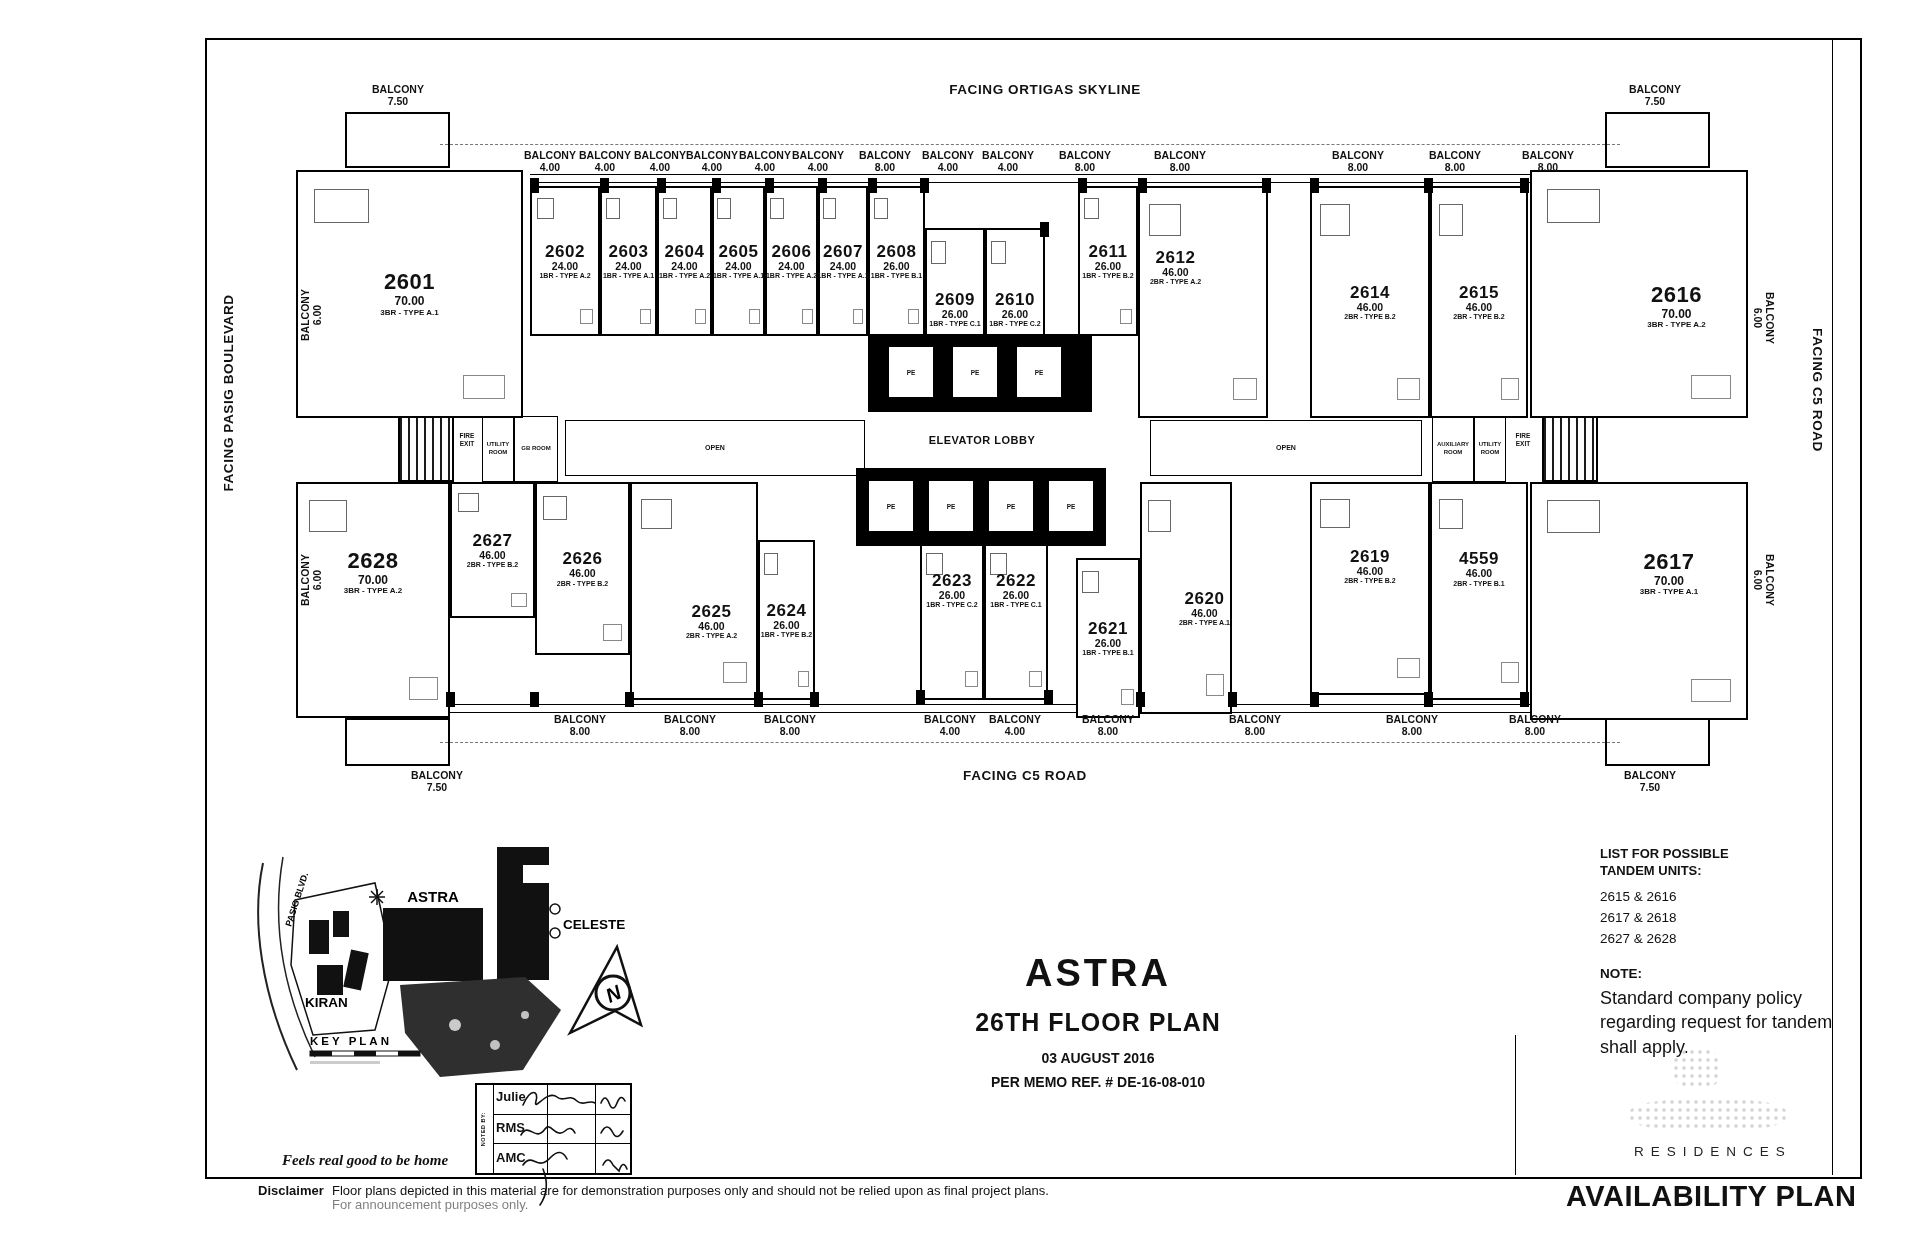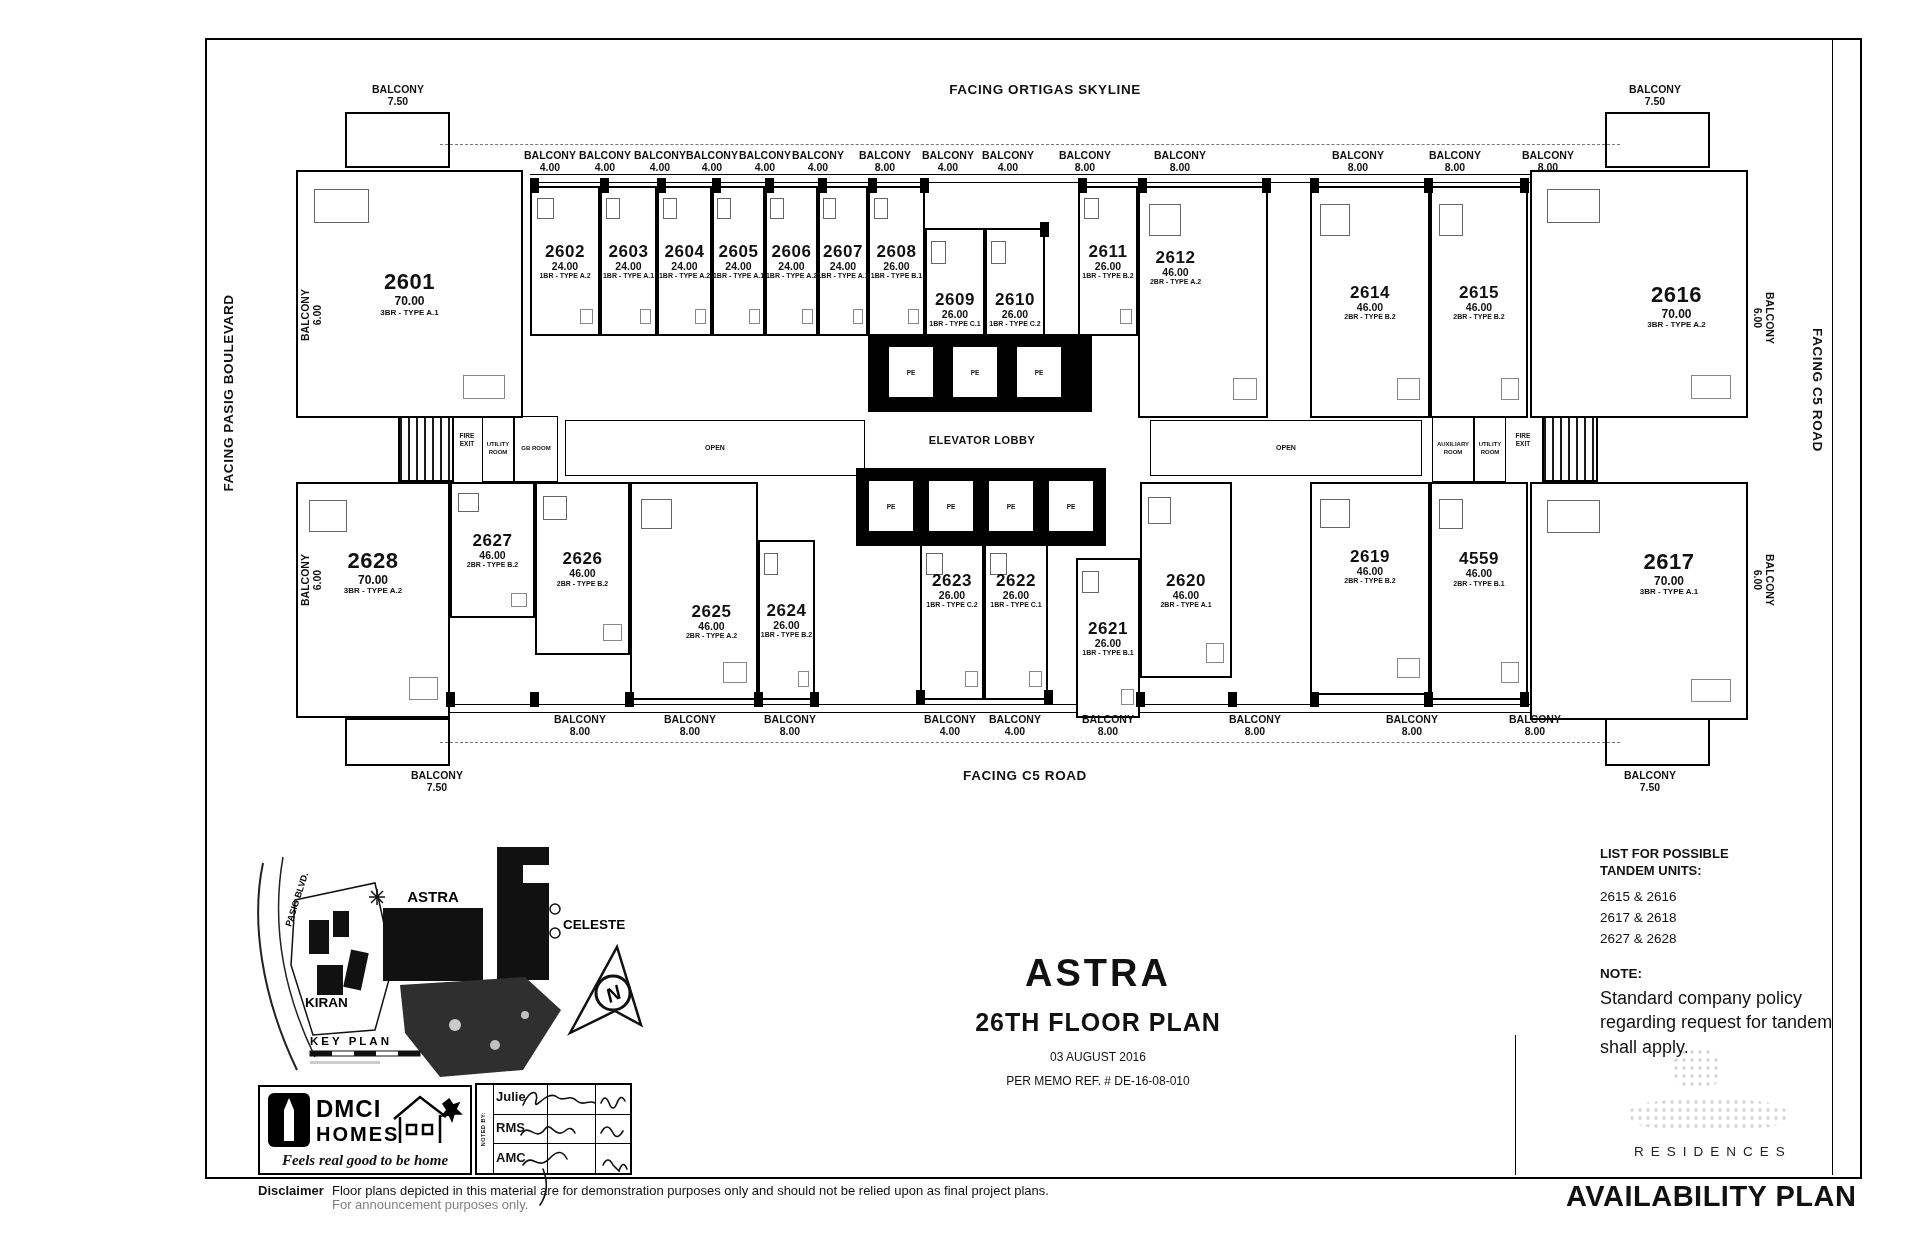--- a/index.html
+++ b/index.html
@@ -34,21 +34,21 @@
   .stair{position:absolute;border:2px solid #000;box-sizing:border-box;
          background:repeating-linear-gradient(90deg,#1a1a1a 0 2px,#fff 2px 8px);}
   .ev{position:absolute;background:#000;}
   .evcell{position:absolute;background:#fff;border:1.5px solid #000;display:flex;align-items:center;justify-content:center;
           font-size:6.5px;font-weight:700;box-sizing:border-box;}
   .evlobby{position:absolute;transform:translateX(-50%);font-size:11px;font-weight:700;letter-spacing:.5px;white-space:nowrap;}
   .col{position:absolute;width:9px;height:15px;background:#000;}
   .tb{position:absolute;transform:translateX(-50%);text-align:center;white-space:nowrap;}
   .t1{font-size:38px;font-weight:700;letter-spacing:3px;}
   .t2{font-size:25px;font-weight:700;letter-spacing:1px;}
-  .t3{font-size:12px;font-weight:400;text-align:right;}
+  .t3{font-size:14px;font-weight:700;text-align:right;}
   .tandem-h{position:absolute;width:150px;font-size:13px;font-weight:700;line-height:1.3;}
   .tandem-p{position:absolute;font-size:13.5px;line-height:1.6;}
   .note-h{position:absolute;font-size:13.5px;font-weight:700;}
   .note-b{position:absolute;width:245px;font-size:18px;line-height:1.35;}
   .dmcibox{position:absolute;left:258px;top:1085px;width:214px;height:90px;border:2px solid #000;box-sizing:border-box;}
   .tagline{position:absolute;left:262px;top:1152px;width:206px;text-align:center;
            font-family:"Liberation Serif","DejaVu Serif",serif;font-style:italic;font-weight:700;font-size:15px;}
   .sigtable{position:absolute;left:475px;top:1083px;width:157px;height:92px;border:2px solid #000;box-sizing:border-box;}
   .sigl{position:absolute;font-size:13px;font-weight:700;}
   .notedby{position:absolute;font-size:5.5px;font-weight:700;letter-spacing:.5px;transform:translate(-50%,-50%) rotate(-90deg);white-space:nowrap;}
@@ -332,21 +332,21 @@
         <div class="utype">2BR - TYPE B.1</div>
       </div>
     </div>
   <div class="unit" style="left:1310px;top:482px;width:120px;height:213px;padding-bottom:45px;">
     <div class="ulabel">
         <div class="uno">2619</div>
         <div class="uarea">46.00</div>
         <div class="utype">2BR - TYPE B.2</div>
       </div>
     </div>
-  <div class="unit" style="left:1140px;top:482px;width:92px;height:196px;padding-top:20px;">
+  <div class="unit" style="left:1140px;top:482px;width:92px;height:232px;padding-top:20px;justify-content:flex-end;">
     <div class="ulabel">
         <div class="uno">2620</div>
         <div class="uarea">46.00</div>
         <div class="utype">2BR - TYPE A.1</div>
       </div>
     </div>
   <div class="unit" style="left:1076px;top:558px;width:64px;height:160px;">
     <div class="ulabel">
         <div class="uno">2621</div>
         <div class="uarea">26.00</div>
@@ -499,35 +499,20 @@
   <div class="tb t3" style="left:1098px;top:1050px;">03 AUGUST 2016</div>
   <div class="tb t3" style="left:1098px;top:1074px;">PER MEMO REF. #  DE-16-08-010</div>
 
   <div class="tandem-h" style="left:1600px;top:846px;">LIST FOR POSSIBLE TANDEM UNITS:</div>
   <div class="tandem-p" style="left:1600px;top:886px;">2615 &amp; 2616</div>
   <div class="tandem-p" style="left:1600px;top:907px;">2617 &amp; 2618</div>
   <div class="tandem-p" style="left:1600px;top:928px;">2627 &amp; 2628</div>
   <div class="note-h" style="left:1600px;top:966px;">NOTE:</div>
   <div class="note-b" style="left:1600px;top:986px;">Standard company policy regarding request for tandem shall apply.</div>
 
-  <div class="dmcibox">
-    <svg width="210" height="62" viewBox="0 0 210 62" style="position:absolute;left:6px;top:4px;">
-      <rect x="2" y="2" width="42" height="54" rx="6" fill="#000"></rect>
-      <polygon points="23,7 28,19 28,50 18,50 18,19" fill="#fff"></polygon>
-      <text x="50" y="26" font-family="Liberation Serif, DejaVu Serif, serif" font-size="24" font-weight="bold" letter-spacing="1">DMCI</text>
-      <text x="50" y="50" font-family="Liberation Serif, DejaVu Serif, serif" font-size="20" font-weight="bold" letter-spacing="2">HOMES</text>
-      <g stroke="#000" stroke-width="2.5" fill="none">
-        <path d="M128,28 L154,6 L180,26"></path>
-        <path d="M134,26 L134,52 M174,24 L174,52"></path>
-        <rect x="141" y="34" width="9" height="9"></rect>
-        <rect x="157" y="34" width="9" height="9"></rect>
-        <path d="M183,8 l4,6 l6,-2 l-3,6 l5,5 l-7,0 l-2,7 l-3,-6 l-7,1 l5,-6 l-4,-6 z" stroke-width="1.5" fill="#000"></path>
-      </g>
-    </svg>
-  </div>
   <div class="tagline">Feels real good to be home</div>
 
   <div class="sigtable">
     <div class="vline" style="left:16px;top:0;height:88px;"></div>
     <div class="vline" style="left:70px;top:0;height:88px;"></div>
     <div class="vline" style="left:118px;top:0;height:88px;"></div>
     <div class="hline" style="left:16px;top:29px;width:137px;"></div>
     <div class="hline" style="left:16px;top:58px;width:137px;"></div>
   </div>
   <div class="notedby" style="left:483px;top:1129px;">NOTED BY:</div>

